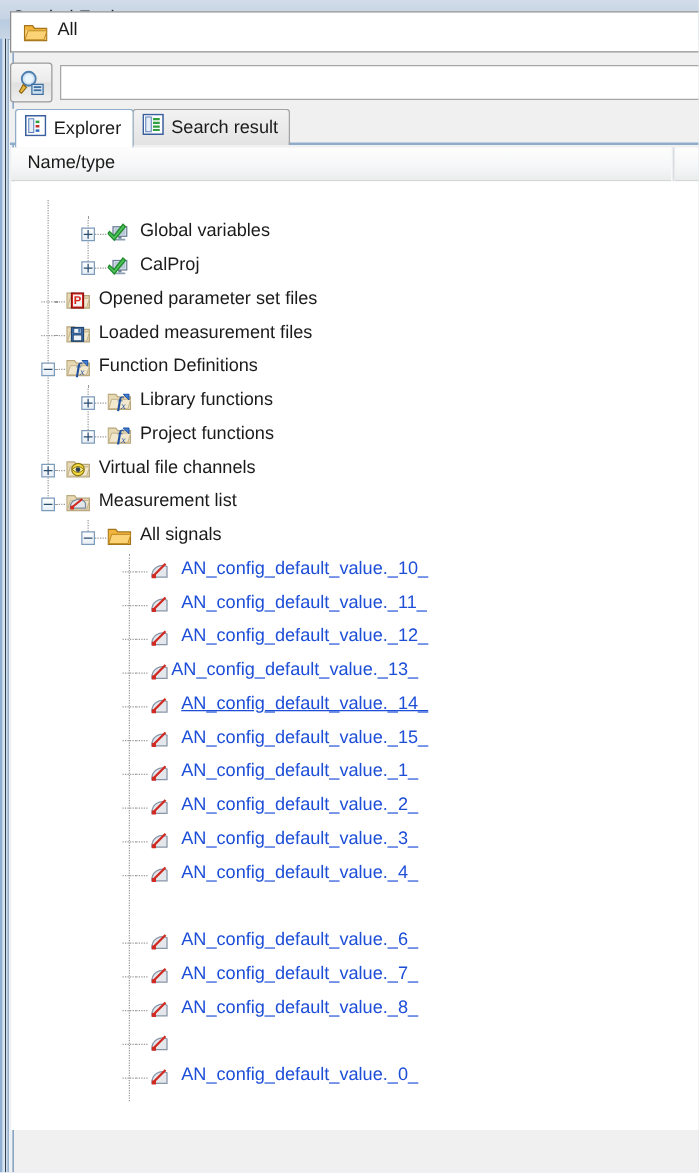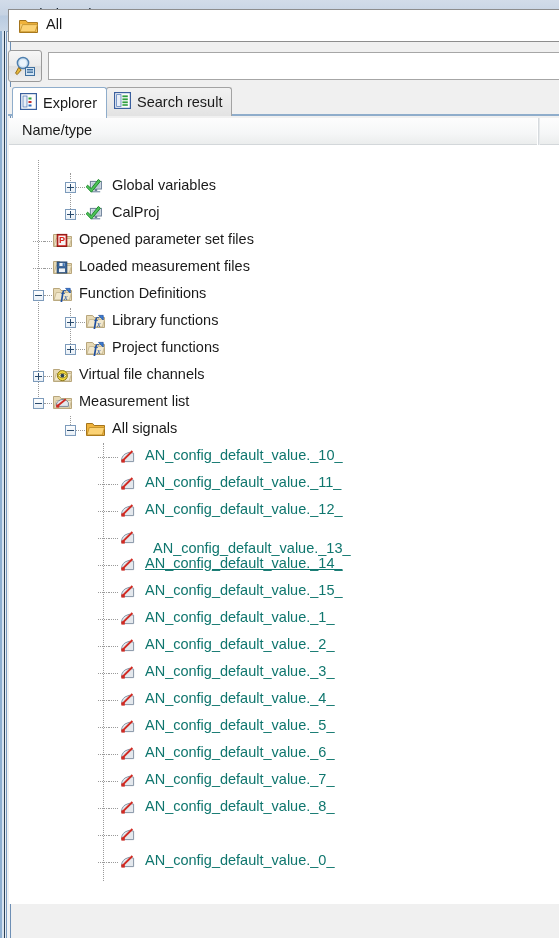--- a/index.html
+++ b/index.html
@@ -174,21 +174,21 @@
     height: 27px;
     white-space: nowrap;
   }
   .trow .tlabel {
     position: absolute;
     top: 3px;
     font-size: 14.5px;
     color: #1a1a1a;
     white-space: nowrap;
   }
-  .trow.signal .tlabel { color: #0f766e; }
+  .trow.signal .tlabel { color: #1d4ed8; }
 
   
   .expander {
     position: absolute;
     top: 8px;
     width: 11px; height: 11px;
     box-sizing: border-box;
     border: 1px solid #7d9bbb;
     background: linear-gradient(to bottom, #fdfeff 0%, #e8eff6 100%);
   }
@@ -499,21 +499,21 @@
       <div class="trow signal" style="top: 380px;">
         <div class="hline" style="left: 100px; width: 9px;"></div>
         <div class="hline" style="left: 89px; width: 11px;"></div>
         <span class="icon" style="left: 110px;">
           <svg width="19" height="16" viewBox="0 0 19 16">
             <path d="M2.6 13.6 A8.4 8.4 0 0 1 14.6 5.2 L14.6 13.6 Z" fill="#e4e8ed" stroke="#8795a6" stroke-width="1"></path>
             <path d="M3.2 13.2 L13.4 3" stroke="#d02a22" stroke-width="1.9"></path>
             <rect x="2.4" y="11.4" width="3.4" height="3.2" fill="#d02a22"></rect>
           </svg>
         </span>
-        <span class="tlabel" style="left: 144px; margin-top: 12px;">AN_config_default_value._13_</span>
+        <span class="tlabel" style="left: 128px;">AN_config_default_value._13_</span>
       </div>
       <div class="trow signal" style="top: 407px;">
         <div class="hline" style="left: 100px; width: 9px;"></div>
         <div class="hline" style="left: 89px; width: 11px;"></div>
         <span class="icon" style="left: 110px;">
           <svg width="19" height="16" viewBox="0 0 19 16">
             <path d="M2.6 13.6 A8.4 8.4 0 0 1 14.6 5.2 L14.6 13.6 Z" fill="#e4e8ed" stroke="#8795a6" stroke-width="1"></path>
             <path d="M3.2 13.2 L13.4 3" stroke="#d02a22" stroke-width="1.9"></path>
             <rect x="2.4" y="11.4" width="3.4" height="3.2" fill="#d02a22"></rect>
           </svg>
@@ -573,32 +573,20 @@
         <div class="hline" style="left: 89px; width: 11px;"></div>
         <span class="icon" style="left: 110px;">
           <svg width="19" height="16" viewBox="0 0 19 16">
             <path d="M2.6 13.6 A8.4 8.4 0 0 1 14.6 5.2 L14.6 13.6 Z" fill="#e4e8ed" stroke="#8795a6" stroke-width="1"></path>
             <path d="M3.2 13.2 L13.4 3" stroke="#d02a22" stroke-width="1.9"></path>
             <rect x="2.4" y="11.4" width="3.4" height="3.2" fill="#d02a22"></rect>
           </svg>
         </span>
         <span class="tlabel" style="left: 136px;">AN_config_default_value._4_</span>
       </div>
-      <div class="trow signal" style="top: 569px;">
-        <div class="hline" style="left: 100px; width: 9px;"></div>
-        <div class="hline" style="left: 89px; width: 11px;"></div>
-        <span class="icon" style="left: 110px;">
-          <svg width="19" height="16" viewBox="0 0 19 16">
-            <path d="M2.6 13.6 A8.4 8.4 0 0 1 14.6 5.2 L14.6 13.6 Z" fill="#e4e8ed" stroke="#8795a6" stroke-width="1"></path>
-            <path d="M3.2 13.2 L13.4 3" stroke="#d02a22" stroke-width="1.9"></path>
-            <rect x="2.4" y="11.4" width="3.4" height="3.2" fill="#d02a22"></rect>
-          </svg>
-        </span>
-        <span class="tlabel" style="left: 136px;">AN_config_default_value._5_</span>
-      </div>
       <div class="trow signal" style="top: 596px;">
         <div class="hline" style="left: 100px; width: 9px;"></div>
         <div class="hline" style="left: 89px; width: 11px;"></div>
         <span class="icon" style="left: 110px;">
           <svg width="19" height="16" viewBox="0 0 19 16">
             <path d="M2.6 13.6 A8.4 8.4 0 0 1 14.6 5.2 L14.6 13.6 Z" fill="#e4e8ed" stroke="#8795a6" stroke-width="1"></path>
             <path d="M3.2 13.2 L13.4 3" stroke="#d02a22" stroke-width="1.9"></path>
             <rect x="2.4" y="11.4" width="3.4" height="3.2" fill="#d02a22"></rect>
           </svg>
         </span>

